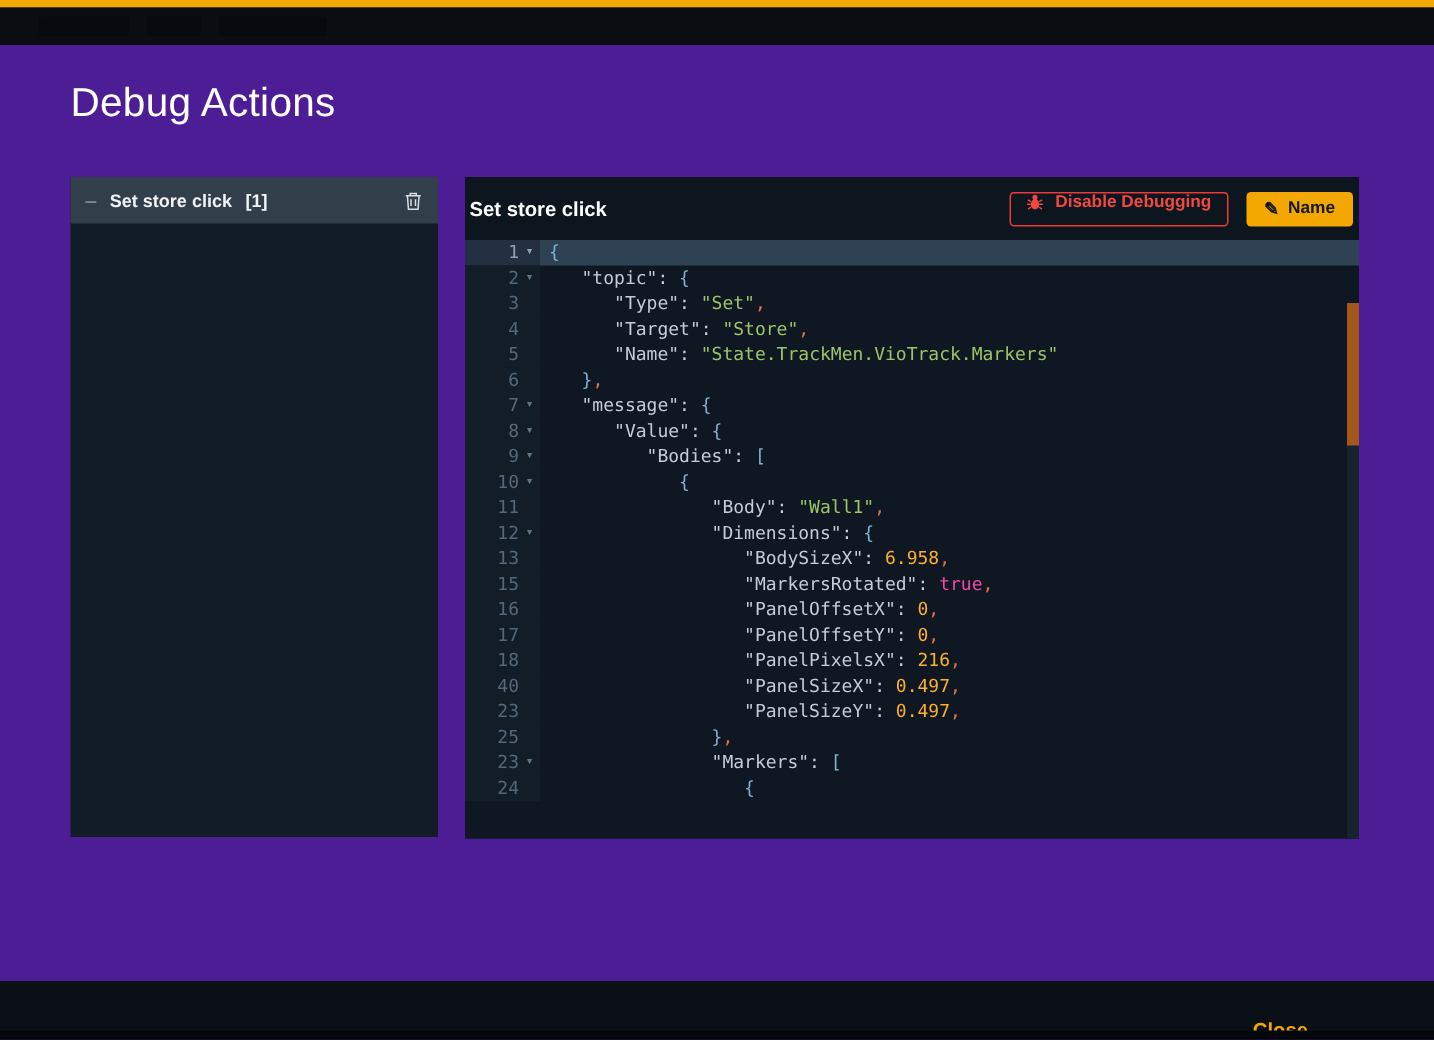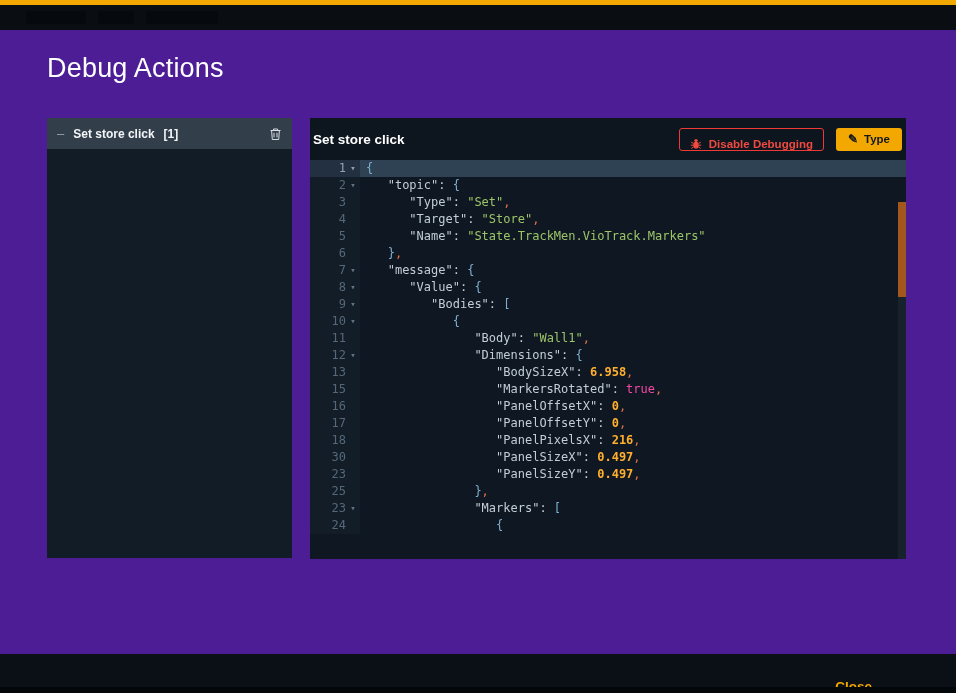--- a/index.html
+++ b/index.html
@@ -20,40 +20,40 @@
   .lp-head { height: 31px; background: #333e4b; display: flex; align-items: center; padding: 0 10px; gap: 9px; cursor: pointer; }
   .collapse { color: #97a4b0; font-size: 13px; line-height: 1; }
   .lp-label, .lp-count { color: #f2f5f7; font-size: 12px; font-weight: 700; }
   .lp-trash { margin-left: auto; display: flex; background: none; border: none; cursor: pointer; padding: 0; }
 
   
   .right-panel { position: absolute; left: 310px; top: 118px; width: 596px; height: 441px; background: #0d151e; }
   .rp-head { height: 42px; display: flex; align-items: center; padding: 0 4px 0 3px; }
   .rp-title { color: #ffffff; font-size: 13.5px; font-weight: 700; }
   .rp-buttons { margin-left: auto; display: flex; gap: 12px; align-items: center; }
-  .btn-danger { display: flex; align-items: flex-end; gap: 7px; height: 23px; padding: 0 10px;
+  .btn-danger { display: flex; align-items: flex-start; gap: 7px; height: 23px; padding: 0 10px;
                 border: 1px solid #ee3a36; border-radius: 3px; background: transparent;
                 color: #f04a40; font-size: 11.5px; font-weight: 700; cursor: pointer; font-family: inherit; }
   .btn-edit { display: flex; align-items: center; gap: 6px; height: 23px; padding: 0 12px;
               border: none; border-radius: 3px; background: #f2a800; color: #14181c;
               font-size: 11.5px; font-weight: 700; cursor: pointer; font-family: inherit; }
   .pencil { font-size: 12px; line-height: 1; }
 
   
   .editor { position: absolute; left: 0; top: 42px; right: 0; bottom: 0; background: #0f1822;
             overflow: hidden; font-family: "DejaVu Sans Mono", monospace; font-size: 12px; line-height: 17px; }
   .ed-row { display: flex; height: 17px; cursor: text; }
   .ed-num { width: 36px; text-align: right; color: #54687a; background: #131d27; flex: none; }
   .ed-fold { width: 14px; text-align: center; color: #5f7485; font-size: 9px; line-height: 17px;
              background: #131d27; flex: none; cursor: pointer; }
   .ed-code { flex: 1; white-space: pre; padding-left: 6px; color: #c3cdd6; }
   .ed-row.active .ed-code { background: #2e4254; }
   .ed-row.active .ed-num, .ed-row.active .ed-fold { background: #223041; color: #8ea2b4; }
   .tk-d { color: #c3cdd6; } .tk-k { color: #c3cdd6; } .tk-s { color: #9cc468; }
-  .tk-n { color: #ffaf2e; font-weight: bold; } .tk-b { color: #f348a4; } .tk-p { color: #7fb0d0; } .tk-c { color: #e0704a; }
+  .tk-n { color: #ffaf2e; } .tk-b { color: #f348a4; } .tk-p { color: #7fb0d0; } .tk-c { color: #e0704a; }
 
   .scroll-track { position: absolute; right: 0; top: 42px; width: 8px; bottom: 0; background: #18222c; }
   .scroll-thumb { position: absolute; right: 0; top: 0; width: 8px; height: 95px; background: #a2571d; cursor: pointer; }
 
   
   .footer { position: absolute; left: 0; top: 654px; width: 100%; height: 69px; background: #0a1016; }
   .close-btn { position: absolute; right: 84px; top: 25px; color: #f5a800; font-size: 13.5px; font-weight: 700;
                background: none; border: none; cursor: pointer; font-family: inherit; }
   .bottom-strip { position: absolute; left: 0; top: 687px; width: 100%; height: 6px; background: #04070a; }
 </style>
@@ -106,21 +106,21 @@
                 <line x1="8.6" y1="5.4" x2="10.8" y2="4.2"></line>
                 <line x1="8.8" y1="7.2" x2="11.2" y2="7.2"></line>
                 <line x1="8.6" y1="9" x2="10.6" y2="10.4"></line>
               </g>
             </svg>
           </span>
           <span>Disable Debugging</span>
         </button>
         <button class="btn-edit">
           <span class="pencil">✎</span>
-          <span>Type</span>
+          <span>Name</span>
         </button>
       </div>
     </div>
 
     <div class="editor">
       <div>
           <div class="ed-row active">
             <span class="ed-num">1</span>
             <span class="ed-fold">▾</span>
             <span class="ed-code"><span class="tk-p">{</span></span>
@@ -199,21 +199,21 @@
             <span class="ed-num">17</span>
             <span class="ed-fold"></span>
             <span class="ed-code"><span class="tk-d">                  </span><span class="tk-k">"PanelOffsetY"</span><span class="tk-d">: </span><span class="tk-n">0</span><span class="tk-c">,</span></span>
           </div>
           <div class="ed-row">
             <span class="ed-num">18</span>
             <span class="ed-fold"></span>
             <span class="ed-code"><span class="tk-d">                  </span><span class="tk-k">"PanelPixelsX"</span><span class="tk-d">: </span><span class="tk-n">216</span><span class="tk-c">,</span></span>
           </div>
           <div class="ed-row">
-            <span class="ed-num">30</span>
+            <span class="ed-num">40</span>
             <span class="ed-fold"></span>
             <span class="ed-code"><span class="tk-d">                  </span><span class="tk-k">"PanelSizeX"</span><span class="tk-d">: </span><span class="tk-n">0.497</span><span class="tk-c">,</span></span>
           </div>
           <div class="ed-row">
             <span class="ed-num">23</span>
             <span class="ed-fold"></span>
             <span class="ed-code"><span class="tk-d">                  </span><span class="tk-k">"PanelSizeY"</span><span class="tk-d">: </span><span class="tk-n">0.497</span><span class="tk-c">,</span></span>
           </div>
           <div class="ed-row">
             <span class="ed-num">25</span>

